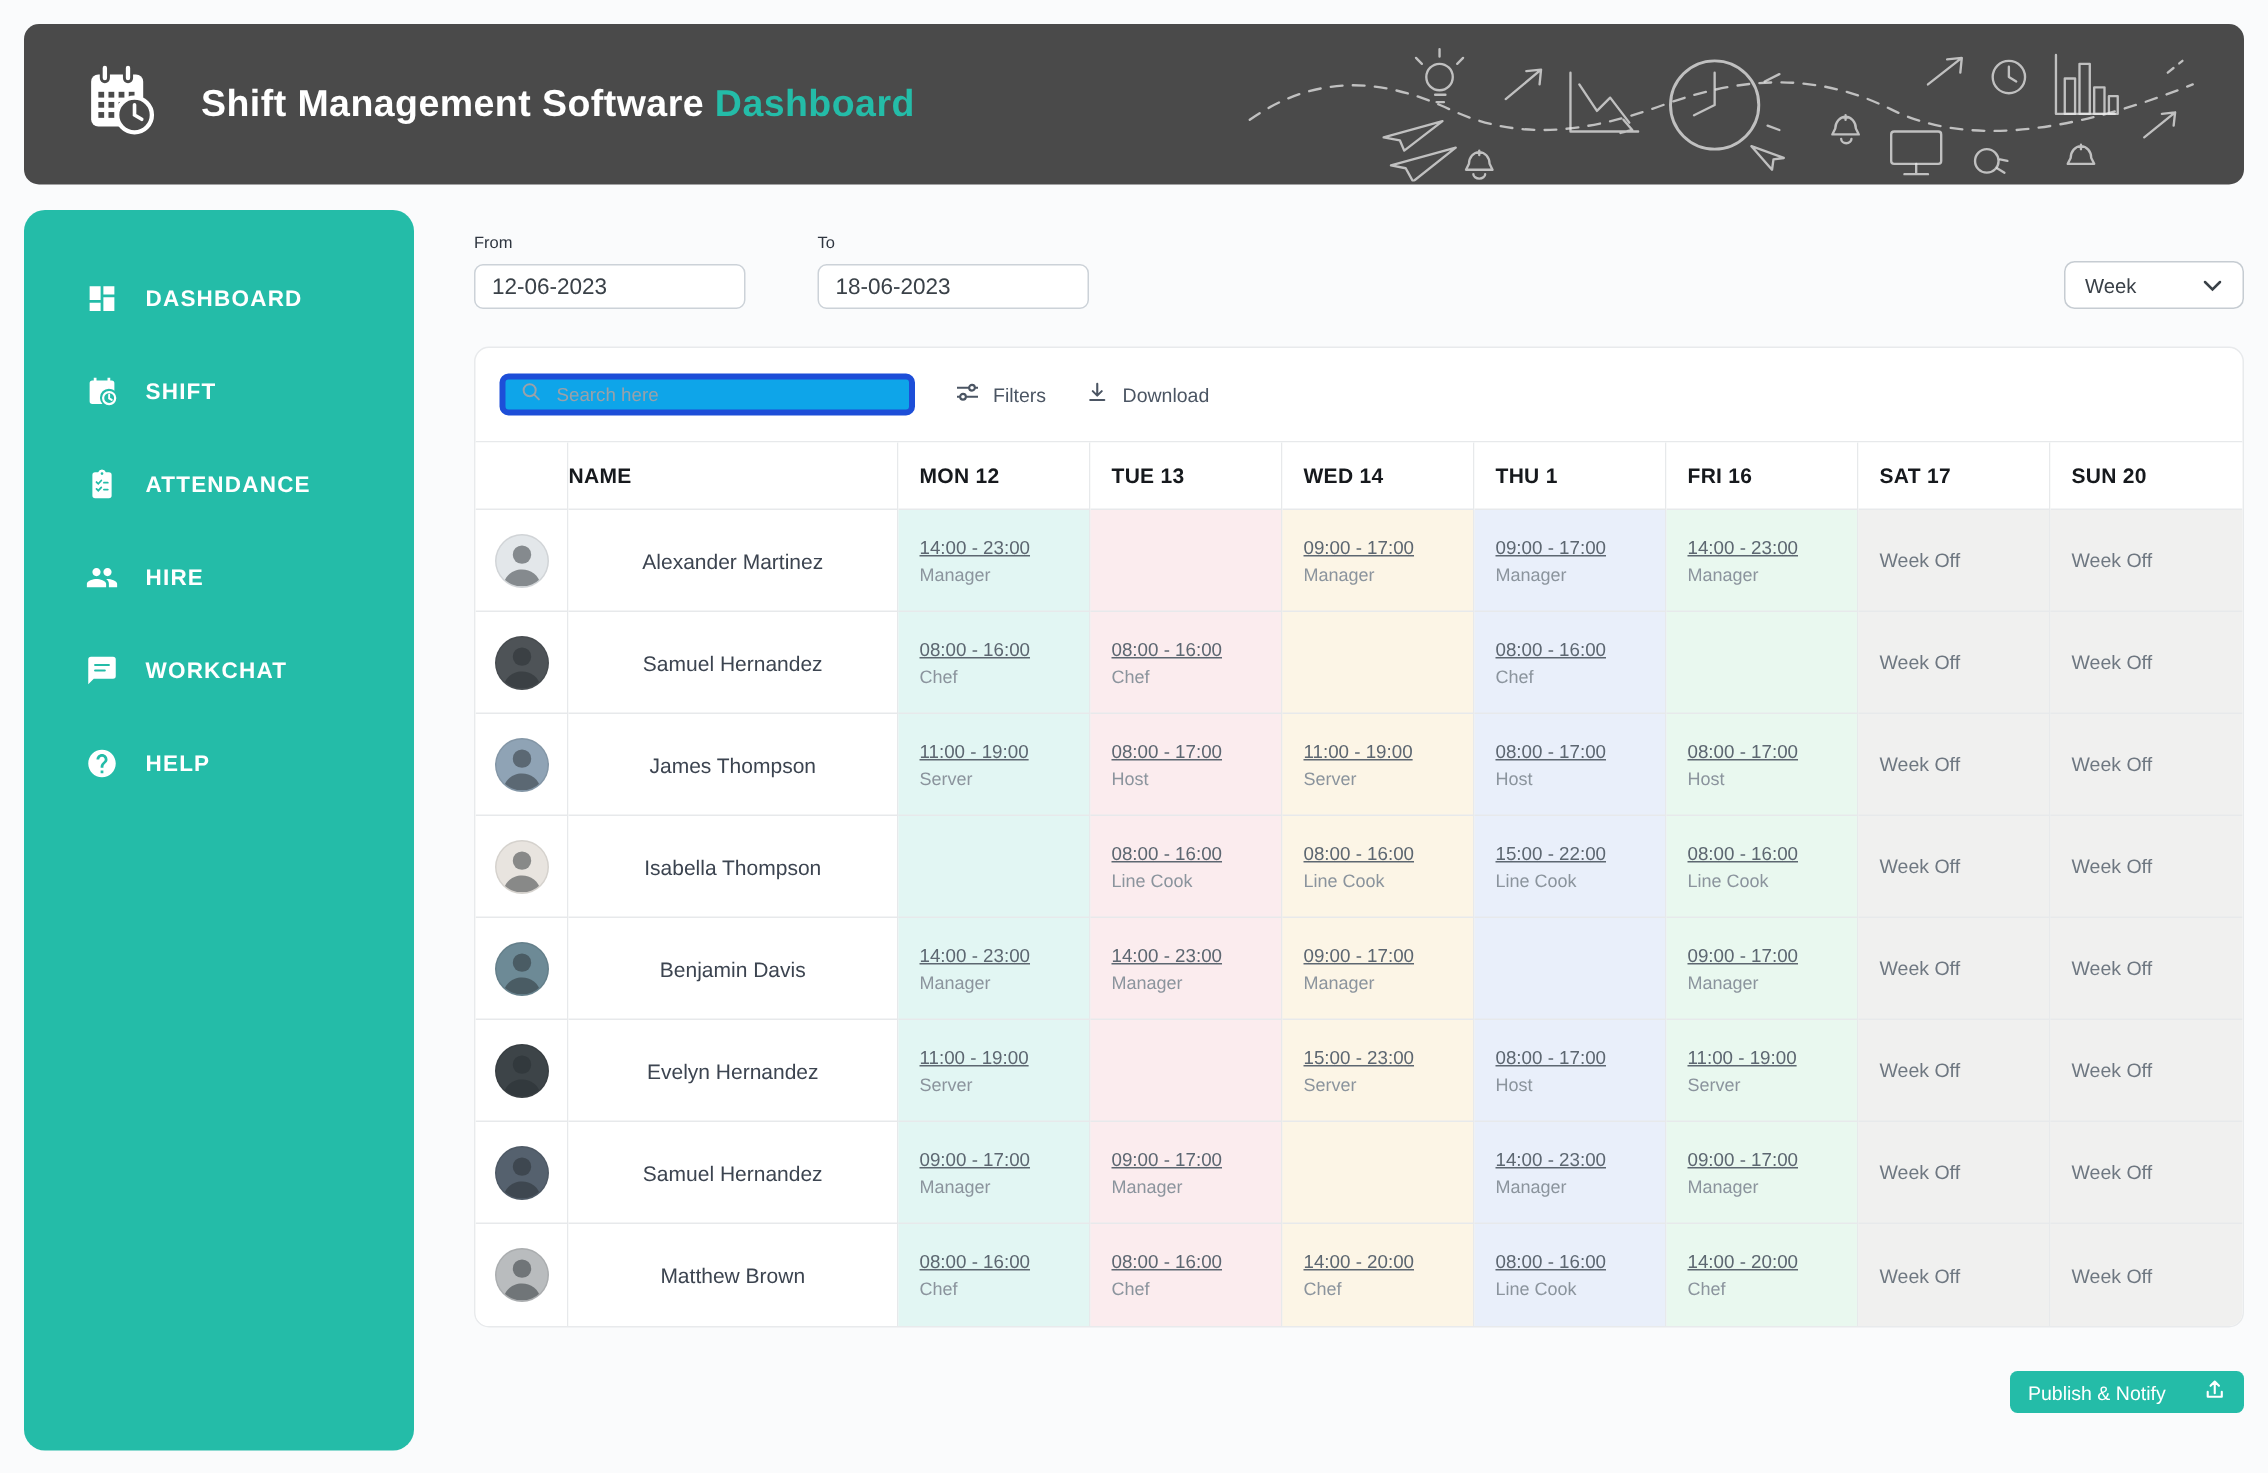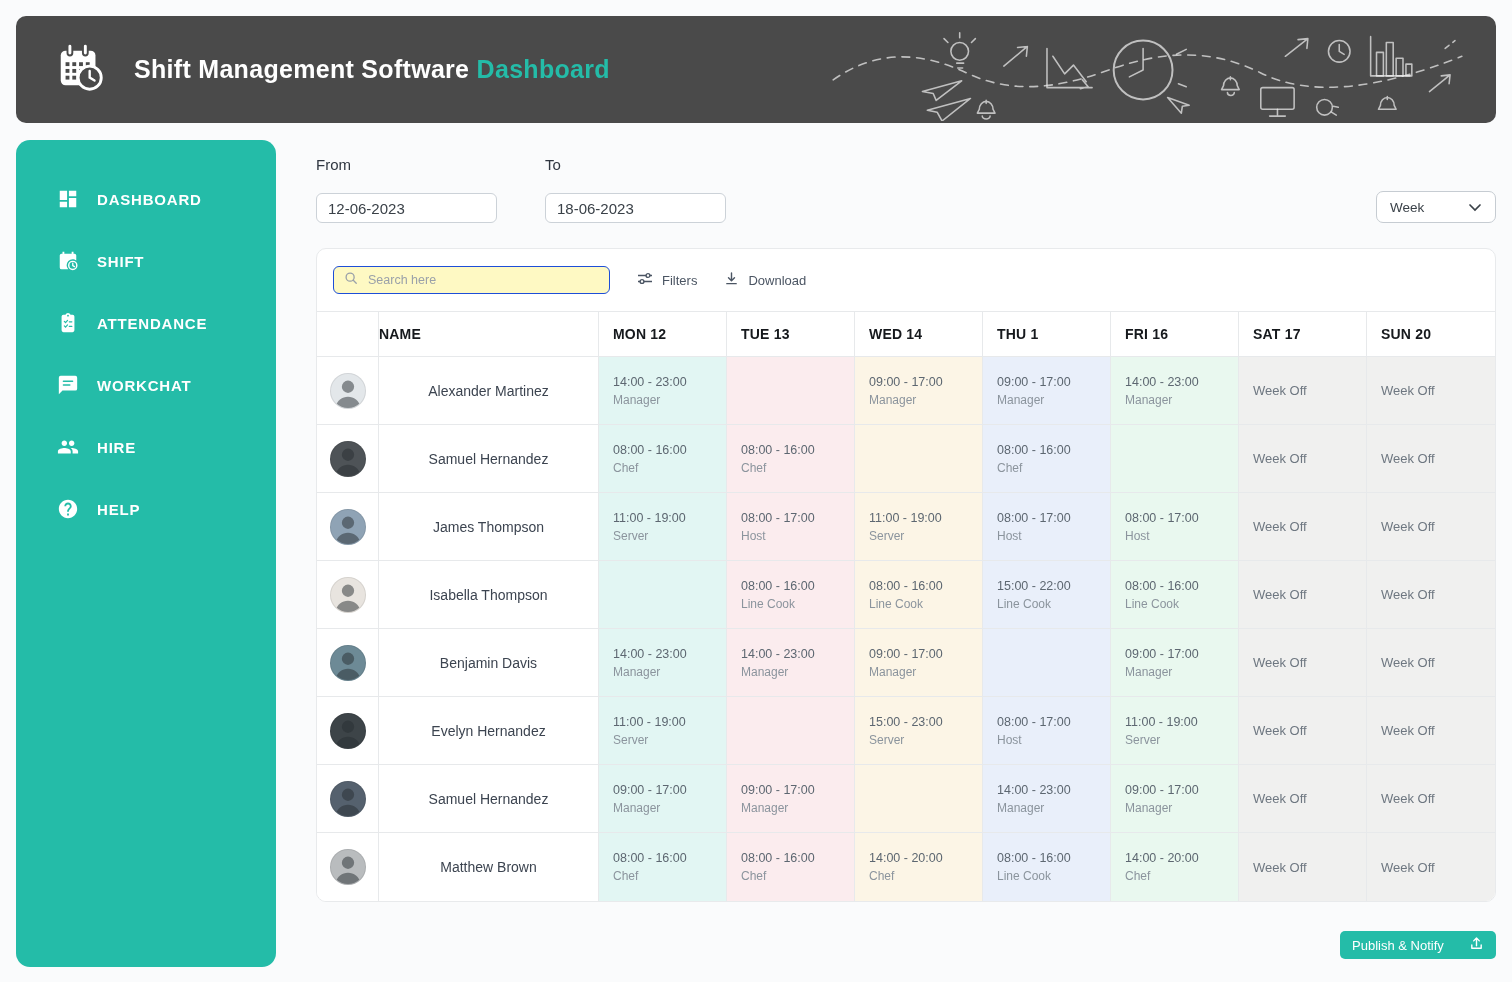--- a/index.html
+++ b/index.html
@@ -32,42 +32,42 @@
     padding-left:40px; height:30px; margin-bottom:32px;
     color:#fff; font-weight:700; font-size:15px; letter-spacing:.8px;
     cursor:pointer;
   }
   .nav-icon { width:24px; height:24px; display:flex; align-items:center; justify-content:center; }
   .nav-icon svg { width:22px; height:22px; }
   .main { flex:1; padding-left:40px; display:flex; flex-direction:column; }
   
   .filter-row { display:flex; align-items:flex-end; margin-top:16px; }
   .field { display:flex; flex-direction:column; }
-  .field label { font-size:15px; color:#2f3640; margin-bottom:20px; }
+  .field label { font-size:11px; color:#2f3640; margin-bottom:8px; }
   .field input {
     width:181px; height:30px; border:1px solid #ccd2d8; border-radius:6px;
     padding:0 11px; font-size:15px; color:#3a4148; background:#fff;
     font-family:"Liberation Sans",sans-serif; outline:none;
   }
   .field.to { margin-left:48px; }
   .period-select {
     margin-left:auto; width:120px; height:32px; background:#fff;
     border:1px solid #c6ccd2; border-radius:7px;
     display:flex; align-items:center; justify-content:space-between;
     padding:0 13px; font-size:13.5px; color:#3a4148; cursor:pointer;
   }
   
   .card {
     margin-top:25px; background:#fff; border:1px solid #e8eaec;
     border-radius:10px; overflow:hidden;
   }
   .card-toolbar { display:flex; align-items:center; padding:17px 16px; }
   .search-box {
-    width:277px; height:28px; border:1px solid #1d4ed8; border-radius:6px;
-    display:flex; align-items:center; padding:0 10px; gap:8px; background:#fef9c3;
+    width:277px; height:28px; border:4px solid #1d4ed8; border-radius:6px;
+    display:flex; align-items:center; padding:0 10px; gap:8px; background:#0ea5e9;
   }
   .search-box input {
     border:none; outline:none; flex:1; font-size:12.5px; color:#3a4148;
     font-family:"Liberation Sans",sans-serif; background:transparent;
   }
   .search-box input::placeholder { color:#9aa1a9; }
   .tool-btn {
     display:flex; align-items:center; gap:9px; margin-left:27px;
     font-size:13px; color:#4b5563; cursor:pointer;
   }
@@ -81,21 +81,21 @@
   .cell:nth-child(9n) { border-right:none; }
   .cell:nth-child(n+73) { border-bottom:none; }
   .hdr { display:flex; align-items:center; font-weight:700; font-size:14px; color:#16191d; background:#fff; letter-spacing:.2px; }
   .hdr.day { padding-left:14px; }
   .hdr.name { }
   .avatar-cell { display:flex; align-items:center; justify-content:center; background:#fff; }
   .avatar { width:36px; height:36px; border-radius:50%; overflow:hidden; border:1px solid rgba(0,0,0,.08); }
   .avatar svg { width:100%; height:100%; display:block; }
   .name-cell { display:flex; align-items:center; justify-content:center; font-size:14px; color:#3c4450; background:#fff;text-align:right; }
   .shift-cell { display:flex; flex-direction:column; justify-content:center; padding-left:14px; gap:4px; }
-  .shift-time { font-size:12.5px; color:#5d6771; }
+  .shift-time { font-size:12.5px; color:#5d6771;text-decoration:underline; }
   .shift-role { font-size:12px; color:#8b949d; }
   .off-cell { display:flex; align-items:center; padding-left:14px; font-size:13px; color:#6e7781; }
   
   .publish-row { margin-top:29px; display:flex; justify-content:flex-end; }
   .publish-btn {
     width:156px; height:28px; background:#24BCA8; color:#fff; border:none;
     border-radius:5px; display:flex; align-items:center; justify-content:space-between;
     padding:0 12px; font-size:13px; cursor:pointer; font-family:"Liberation Sans",sans-serif;
   }
 </style>
@@ -183,34 +183,34 @@
         <span class="nav-icon">
           <svg viewBox="0 0 24 24">
             <path fill="#fff" d="M17 3h-2.2A3 3 0 0 0 12 1a3 3 0 0 0-2.8 2H7a2 2 0 0 0-2 2v15a2 2 0 0 0 2 2h10a2 2 0 0 0 2-2V5a2 2 0 0 0-2-2zm-5 0a1 1 0 1 1 0 2 1 1 0 0 1 0-2z"></path>
             <path d="M8 10.2l1.3 1.3 2.2-2.4M13.4 10.7h2.8M8 15.2l1.3 1.3 2.2-2.4M13.4 15.7h2.8" fill="none" stroke="#24BCA8" stroke-width="1.3" stroke-linecap="round"></path>
           </svg>
         </span>
         <span>ATTENDANCE</span>
       </div>
       <div class="nav-item">
         <span class="nav-icon">
+          <svg viewBox="0 0 24 24" fill="#fff">
+            <path d="M16 11c1.66 0 2.99-1.34 2.99-3S17.66 5 16 5s-3 1.34-3 3 1.34 3 3 3zm-8 0c1.66 0 2.99-1.34 2.99-3S9.66 5 8 5 5 6.34 5 8s1.34 3 3 3zm0 2c-2.33 0-7 1.17-7 3.5V19h14v-2.5c0-2.33-4.67-3.5-7-3.5zm8 0c-.29 0-.62.02-.97.05 1.16.84 1.97 1.97 1.97 3.45V19h6v-2.5c0-2.33-4.67-3.5-7-3.5z"></path>
+          </svg>
+        </span>
+        <span>HIRE</span>
+      </div>
+      <div class="nav-item">
+        <span class="nav-icon">
           <svg viewBox="0 0 24 24">
             <path fill="#fff" d="M20 2H4a2 2 0 0 0-2 2v18l4-4h14a2 2 0 0 0 2-2V4a2 2 0 0 0-2-2z"></path>
             <path d="M7 8h10M7 12h7" stroke="#24BCA8" stroke-width="1.6" stroke-linecap="round"></path>
           </svg>
         </span>
         <span>WORKCHAT</span>
-      </div>
-      <div class="nav-item">
-        <span class="nav-icon">
-          <svg viewBox="0 0 24 24" fill="#fff">
-            <path d="M16 11c1.66 0 2.99-1.34 2.99-3S17.66 5 16 5s-3 1.34-3 3 1.34 3 3 3zm-8 0c1.66 0 2.99-1.34 2.99-3S9.66 5 8 5 5 6.34 5 8s1.34 3 3 3zm0 2c-2.33 0-7 1.17-7 3.5V19h14v-2.5c0-2.33-4.67-3.5-7-3.5zm8 0c-.29 0-.62.02-.97.05 1.16.84 1.97 1.97 1.97 3.45V19h6v-2.5c0-2.33-4.67-3.5-7-3.5z"></path>
-          </svg>
-        </span>
-        <span>HIRE</span>
       </div>
       <div class="nav-item">
         <span class="nav-icon">
           <svg viewBox="0 0 24 24" fill="#fff">
             <path d="M12 2C6.48 2 2 6.48 2 12s4.48 10 10 10 10-4.48 10-10S17.52 2 12 2zm1 17h-2v-2h2v2zm2.07-7.75l-.9.92C13.45 12.9 13 13.5 13 15h-2v-.5c0-1.1.45-2.1 1.17-2.83l1.24-1.26c.37-.36.59-.86.59-1.41 0-1.1-.9-2-2-2s-2 .9-2 2H8c0-2.21 1.79-4 4-4s4 1.79 4 4c0 .88-.36 1.68-.93 2.25z"></path>
           </svg>
         </span>
         <span>HELP</span>
       </div>
     </nav>

